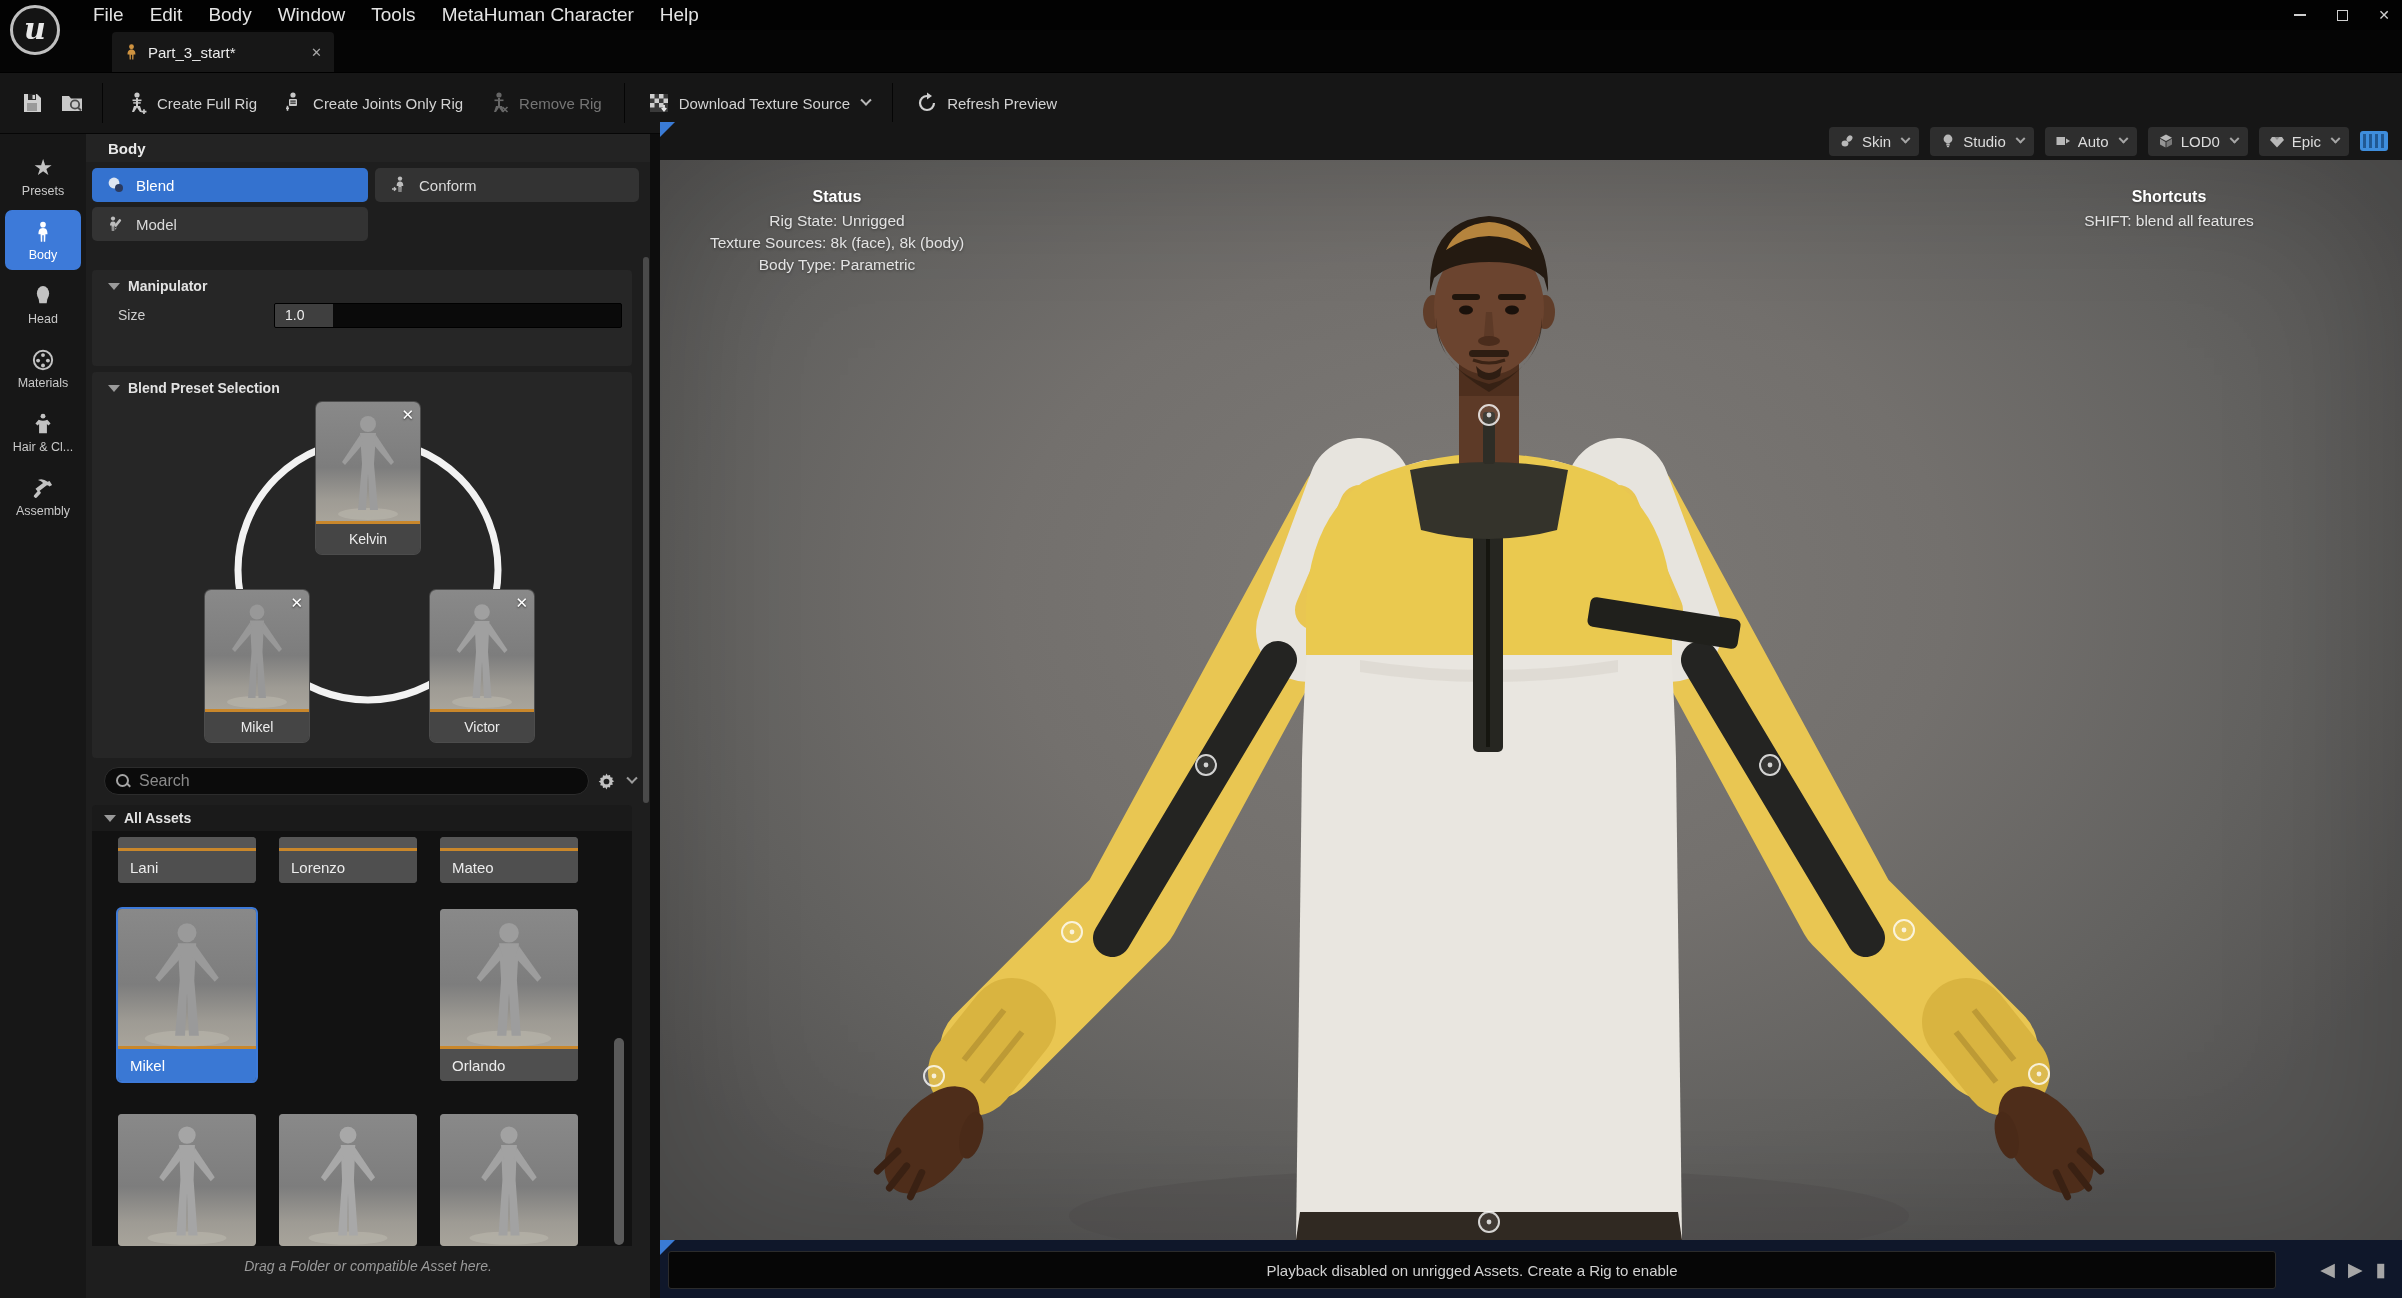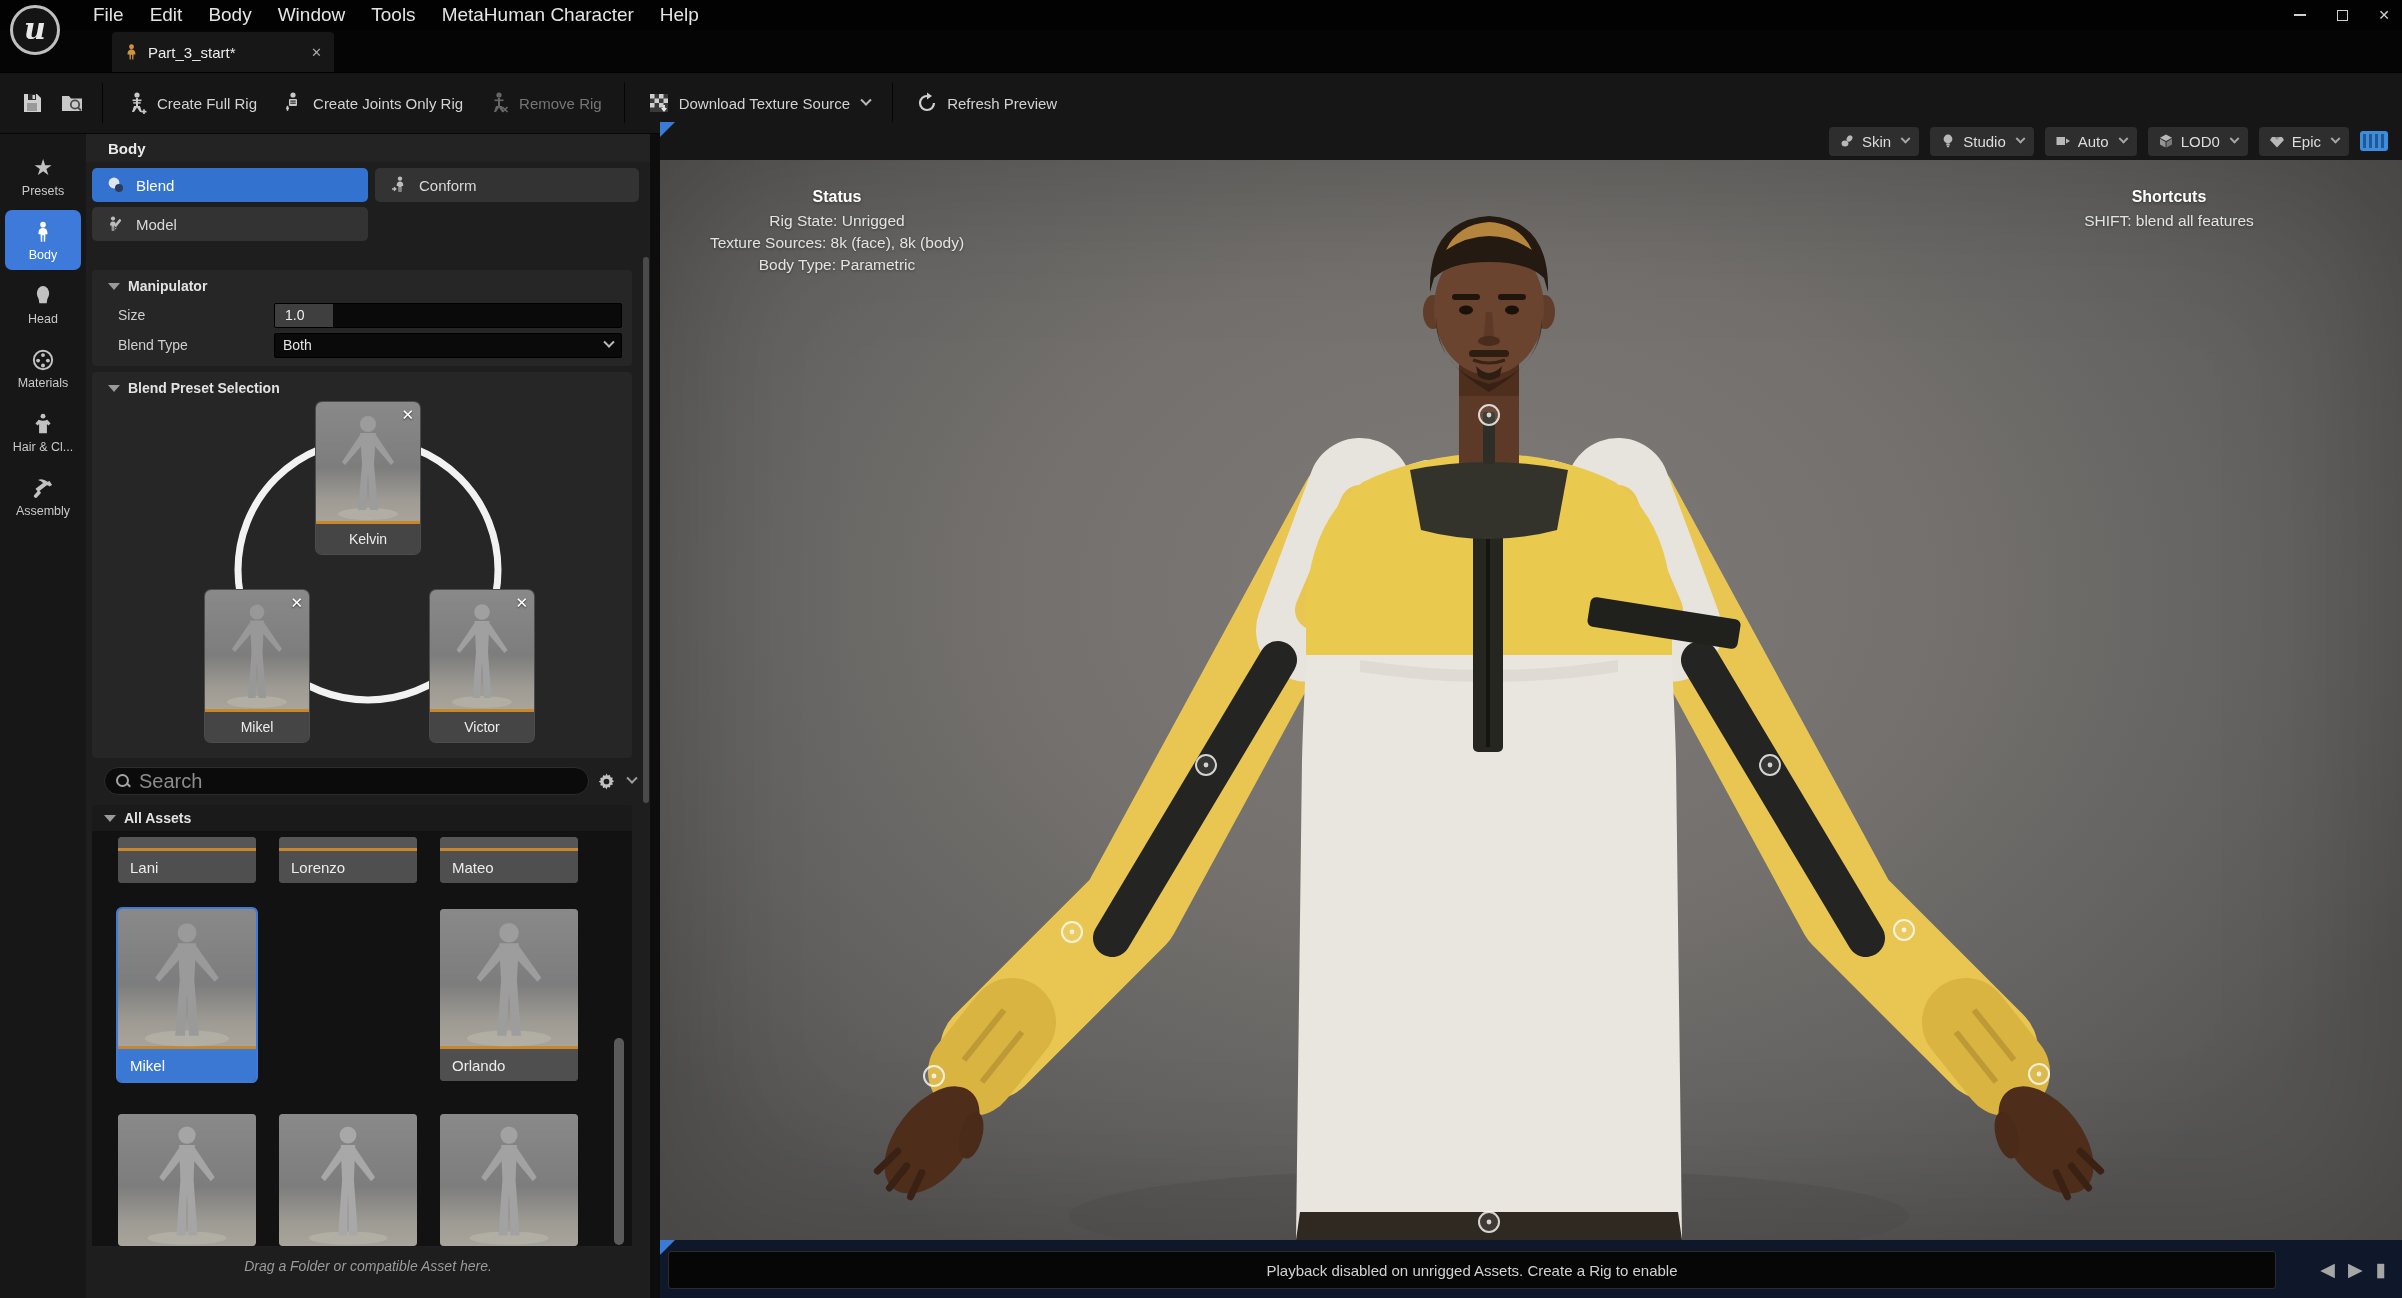--- a/index.html
+++ b/index.html
@@ -69,21 +69,21 @@
   .arc-svg { position:absolute; left:0; top:0; }
   .preset-card { position:absolute; width:104px; background:#3e3e3e; border-radius:6px; overflow:hidden; box-shadow:0 0 0 1px #4c4c4c; }
   .preset-thumb { height:122px; border-bottom:3px solid #c9872b; position:relative; }
   .preset-name { height:30px; background:#454545; display:flex; align-items:center; justify-content:center; font-size:14px; color:#ececec; }
   .thumb-bg { position:absolute; inset:0; background:linear-gradient(180deg,#898989 0%,#7d7d7d 55%,#9e9b94 82%,#a8a49b 100%); }
   .preset-x { position:absolute; top:4px; right:6px; font-size:15px; color:#fff; text-shadow:0 1px 2px rgba(0,0,0,.6); z-index:5; }
 
   
   .p-search { position:absolute; top:632px; left:18px; right:14px; height:30px; display:flex; align-items:center; gap:8px; }
   .search-box { flex:1; height:28px; background:#0b0b0b; border:1px solid #2c2c2c; border-radius:14px; display:flex; align-items:center; padding:0 10px; gap:8px; }
-  .search-box input { background:transparent; border:none; outline:none; color:#86efac; font-size:20px; width:100%; font-family:"Liberation Sans",sans-serif; }
+  .search-box input { background:transparent; border:none; outline:none; color:#86efac; font-size:16px; width:100%; font-family:"Liberation Sans",sans-serif; }
   .search-box input::placeholder { color:#8b8b8b; }
   .mag { position:relative; width:16px; height:16px; flex:0 0 auto; }
   .mag::before { content:""; position:absolute; left:1px; top:1px; width:9px; height:9px; border:2px solid #a5a5a5; border-radius:50%; }
   .mag::after { content:""; position:absolute; left:11px; top:11px; width:5px; height:2px; background:#a5a5a5; transform:rotate(45deg); }
   .gear-svg { width:19px; height:19px; }
 
   
   .p-assets { top:671px; height:441px; left:6px; background:#1a1a1a; }
   .assets-grid { position:absolute; top:26px; left:0; right:0; bottom:0; background:#121212; overflow:hidden; }
   .asset-card { position:absolute; width:138px; border-radius:4px; overflow:hidden; background:#4f4f4f; }
@@ -328,27 +328,20 @@
       <div class="sec-head">
         <span class="caret"></span>
         <span>Manipulator</span>
       </div>
       <div class="prop-row">
         <div class="prop-label">Size</div>
         <div class="spin-field">
           <div class="spin-fill">
               <span>1.0</span>
             </div>
-        </div>
-      </div>
-      <div class="prop-row">
-        <div class="prop-label">Blend Type</div>
-        <div class="select-field">
-          <span>Both</span>
-          <span class="chev"></span>
         </div>
       </div>
     </div>
 
     <div class="section-card p-presets">
       <div class="sec-head">
         <span class="caret"></span>
         <span>Blend Preset Selection</span>
       </div>
       <div class="preset-stage">

